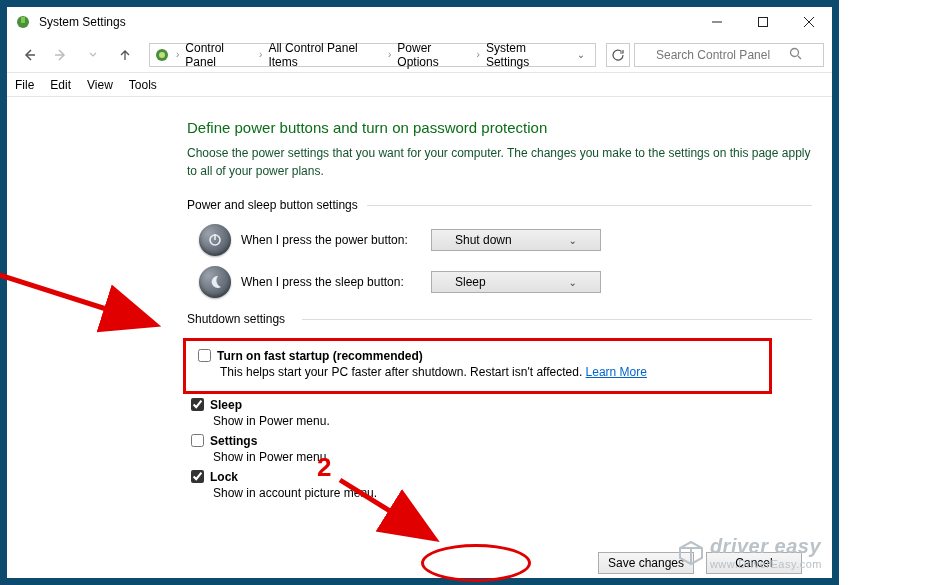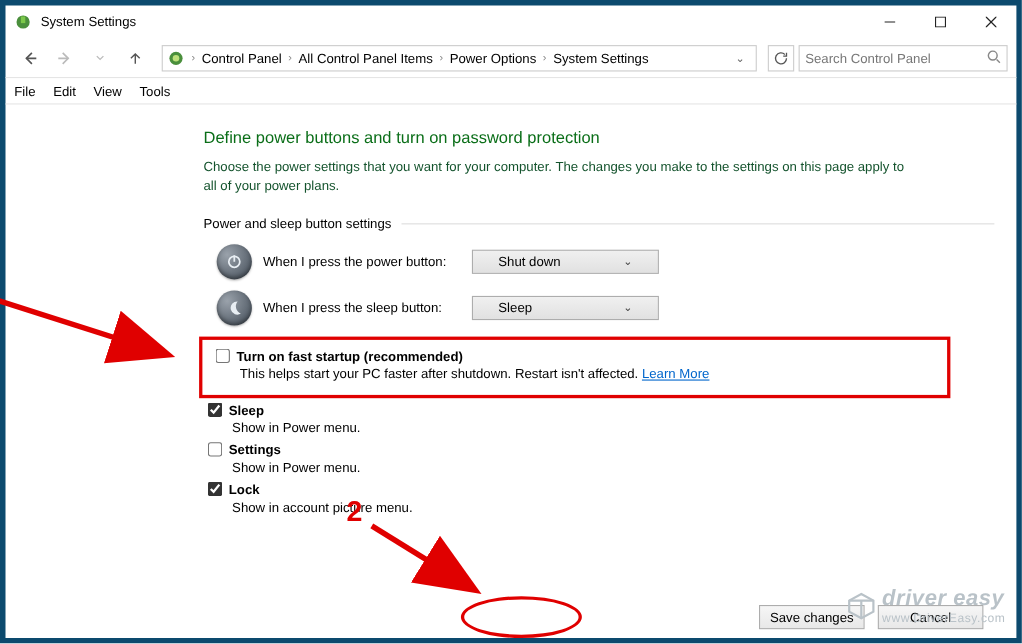--- a/index.html
+++ b/index.html
@@ -1,36 +1,36 @@
 <!DOCTYPE html>
 <html><head>
 <meta charset="utf-8">
 <style>
   * { box-sizing: border-box; font-family: "Segoe UI", Tahoma, sans-serif; }
   body { margin: 0; padding: 0; background: #fff; }
-  .window { width: 929px; height: 585px; border: 5px solid #0c4a6e; position: relative; background: #fff; }
+  .window { width: 839px; height: 585px; border: 7px solid #0c4a6e; position: relative; background: #fff; }
   
   .titlebar { height: 30px; display: flex; align-items: center; padding: 0 0 0 8px; }
   .titlebar .app-icon { width: 16px; height: 16px; margin-right: 8px; }
   .titlebar .title { font-size: 12px; color: #000; flex: 1; }
   .winbtns { display: flex; }
   .winbtn { width: 46px; height: 30px; display: flex; align-items: center; justify-content: center; }
   .winbtn svg { stroke: #222; }
   
   .navbar { height: 36px; display: flex; align-items: center; padding: 0 8px; gap: 4px; border-bottom: 1px solid #e5e5e5; }
   .navbtn { width: 28px; height: 28px; display: flex; align-items: center; justify-content: center; }
   .navbtn.disabled svg { stroke: #bbb; }
   .navbtn svg { stroke: #555; }
   .breadcrumb { display: flex; align-items: center; border: 1px solid #ccc; height: 24px; flex: 1; margin: 0 6px; padding: 0 4px; font-size: 12px; }
   .breadcrumb .bc-icon { width: 16px; height: 16px; margin-right: 4px; }
   .breadcrumb .item { padding: 0 4px; color: #000; }
   .breadcrumb .sep { color: #888; font-size: 10px; padding: 0 2px; }
   .breadcrumb .chev-end { margin-left: auto; color: #666; font-size: 10px; padding: 0 6px; }
   .refresh { width: 24px; height: 24px; border: 1px solid #ccc; display: flex; align-items: center; justify-content: center; }
-  .searchbox { width: 190px; height: 24px; border: 1px solid #ccc; display: flex; align-items: center; padding: 0 5px; font-size: 12px; color: #777; }
+  .searchbox { width: 190px; height: 24px; border: 1px solid #ccc; display: flex; align-items: center; padding: 0 21px; font-size: 12px; color: #777; }
   .searchbox .srch-icon { margin-left: auto; }
   
   .menubar { height: 24px; display: flex; align-items: center; padding: 0 8px; gap: 16px; font-size: 12px; border-bottom: 1px solid #e5e5e5; }
   .menubar span { color: #000; }
   
   .content { position: relative; padding: 22px 20px 0 180px; height: calc(585px - 30px - 36px - 24px); }
   .heading { color: #0a6e18; font-size: 15px; margin-bottom: 8px; }
   .desc { font-size: 12px; color: #14532d; line-height: 1.5; margin-bottom: 18px; max-width: 640px; }
   .grouptitle { font-size: 12px; color: #000; position: relative; margin-bottom: 12px; }
   .grouptitle::after { content:""; position: absolute; left: 180px; right: 0; top: 50%; border-top: 1px solid #ddd; }
@@ -184,20 +184,21 @@
             <path d="M11 2a6 6 0 1 0 3 11 7 7 0 0 1-3-11z"></path>
           </svg>
       </span>
       <span class="lbl">When I press the sleep button:</span>
       <div class="dropdown">
         <span>Sleep</span>
         <span class="chev">⌄</span>
       </div>
     </div>
 
+    <div class="grouptitle short" style="margin-top:14px;">Shutdown settings</div>
 
     <div class="redbox">
       <div class="chkrow">
         <label class="chkline">
           <input type="checkbox" style="">
           <span class="bold">Turn on fast startup (recommended)</span>
         </label>
         <div class="sub">
           <span>This helps start your PC faster after shutdown. Restart isn't affected. </span><a href="#">Learn More</a>
         </div>

